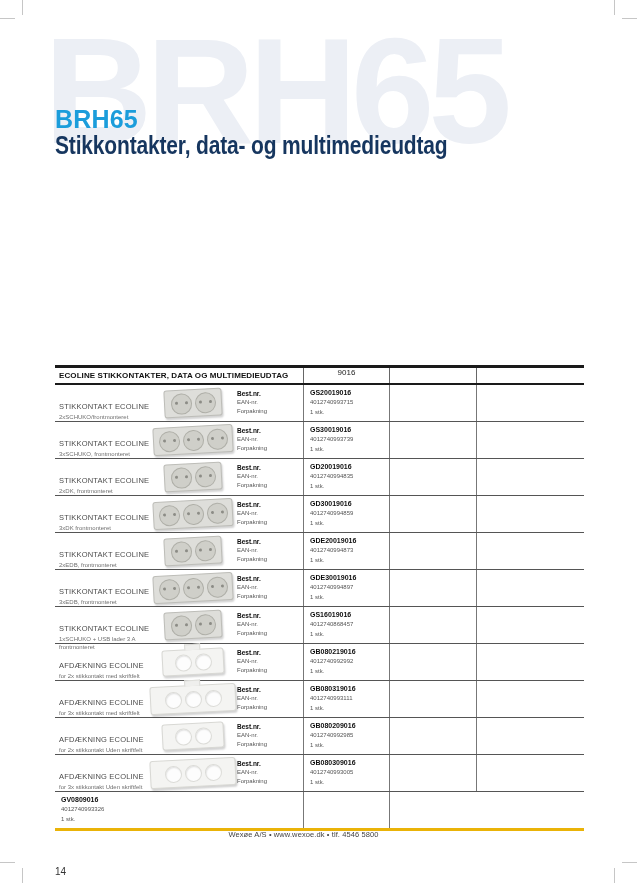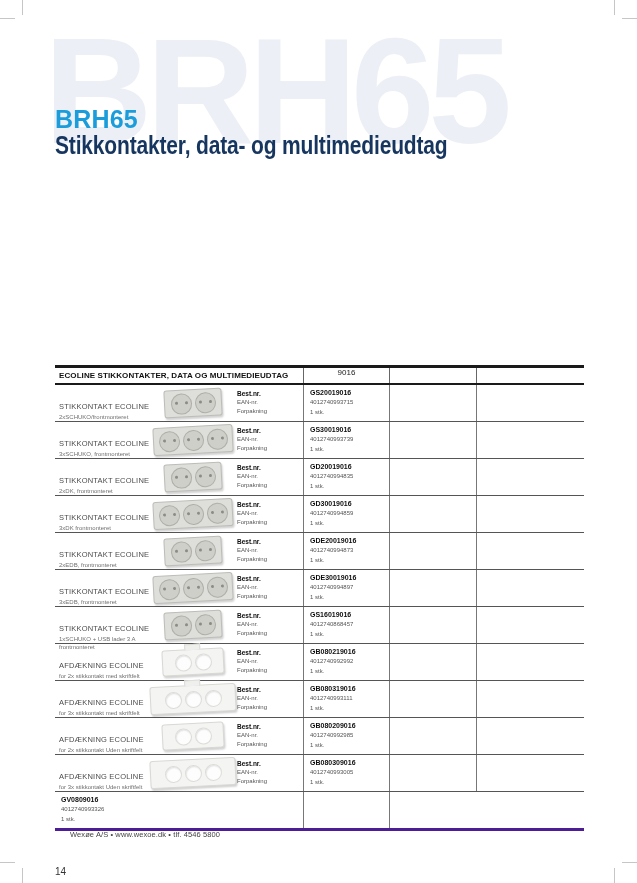--- a/index.html
+++ b/index.html
@@ -28,21 +28,21 @@
   }
   .maintitle {
     position:absolute; left:55px; top:131px; font-size:25px; font-weight:bold;
     color:#16365f; z-index:1; white-space:nowrap; letter-spacing:-0.2px;
     transform:scaleX(0.84); transform-origin:left center;
   }
 
   
   .ptable {
     position:absolute; left:55px; top:365px; width:529px; z-index:1;
-    border-top:3px solid #1a1a1a; border-bottom:3px solid #4c1d95; background:#fff;
+    border-top:3px solid #1a1a1a; border-bottom:3px solid #eab308; background:#fff;
   }
   .thead {
     display:grid; grid-template-columns:249px 86px 87px 107px;
     height:15px; border-bottom:2px solid #1a1a1a;
   }
   .thead .hc { border-right:1px solid #666; }
   .thead .hc:last-child { border-right:none; }
   .th-title { font-size:8px; font-weight:bold; padding:3px 0 0 4px; letter-spacing:0.1px; color:#111; }
   .th-col2  { font-size:8px; text-align:center; padding-top:0; color:#222; }
 
@@ -88,21 +88,21 @@
   .f3 { width:84px; height:26px; }
   .ho { width:15px; height:15px; background:#fdfdfd; border:1px solid #dcdcd8;
         border-radius:50%; box-shadow:inset 0.5px 1px 1.5px rgba(0,0,0,0.12); display:block; }
   .tab::before { content:""; position:absolute; top:-6px; left:50%; transform:translateX(-50%);
         width:14px; height:5px; background:#efefed; border:1px solid #dcdcd8; border-bottom:none; }
 
   .strip { width:5px; height:30px; background:#e4e4e0; border:1px solid #cfcfc9;
         border-radius:1px; box-shadow:1px 1px 1.5px rgba(0,0,0,0.15); }
 
   .pagenum { position:absolute; left:55px; top:866px; font-size:10px; color:#333; z-index:1; }
-  .footer  { position:absolute; left:70px; top:830px; width:529px; text-align:left;
+  .footer  { position:absolute; left:39px; top:830px; width:529px; text-align:center;
              font-size:7.5px; color:#444; z-index:1; letter-spacing:0.1px; }
 </style>
 </head>
 <body>
 
 <span class="cm tl-v"></span>
 <span class="cm tl-h"></span>
 <span class="cm tr-v"></span>
 <span class="cm tr-h"></span>
 <span class="cm bl-h"></span>

